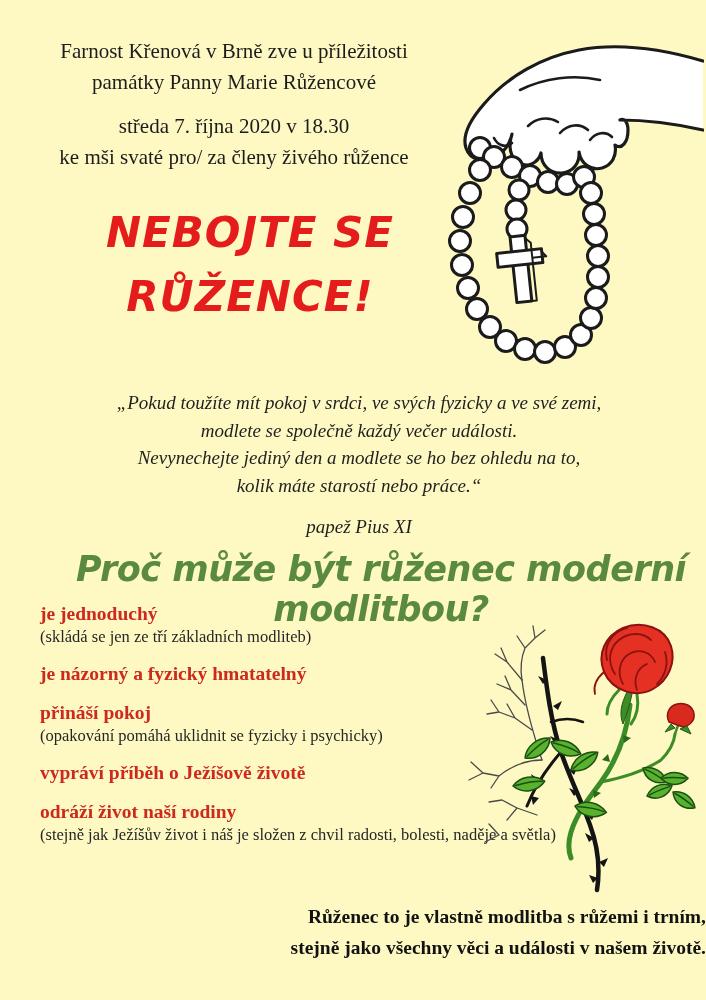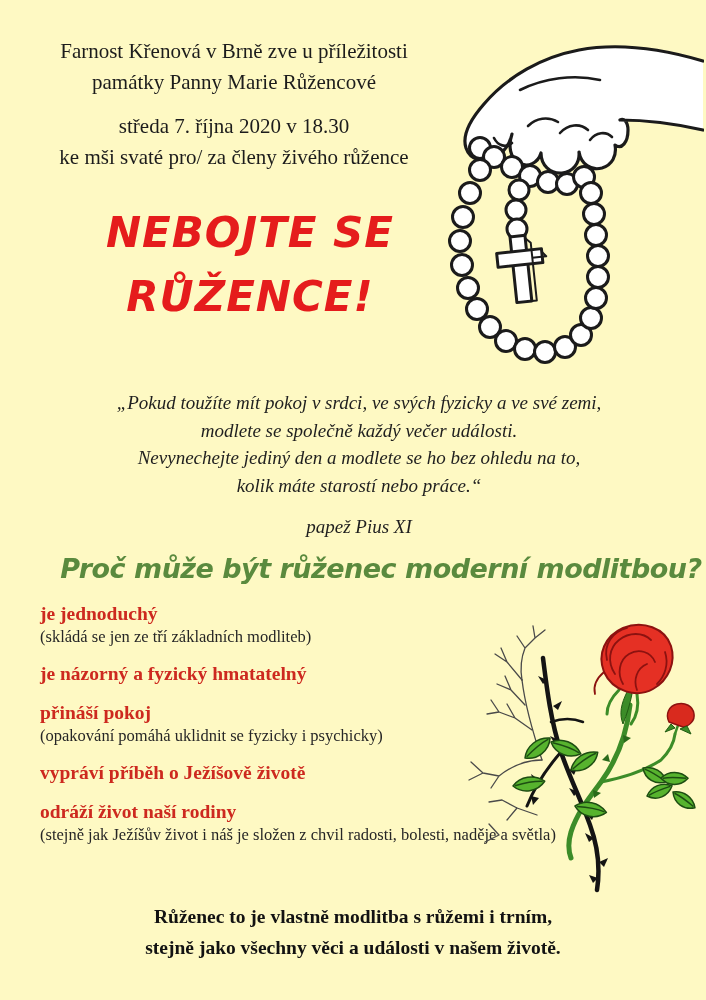--- a/index.html
+++ b/index.html
@@ -24,36 +24,36 @@
   
   .quote{
     position:absolute;left:12px;top:389px;width:694px;text-align:center;
     font-style:italic;font-size:19px;line-height:27.5px;color:#1f1f1f;
   }
   .quote .attribution{margin-top:14px;font-size:19px;}
   
   .heading{
     position:absolute;left:56px;top:549px;width:650px;text-align:center;
     font-family:"DejaVu Sans","Liberation Sans",sans-serif;
-    font-style:italic;font-weight:bold;font-size:27px;line-height:40px;
+    font-style:italic;font-weight:bold;font-size:35px;line-height:40px;
     color:#5a8a3e;letter-spacing:-0.5px;
   }
   
   .reasons{position:absolute;left:40px;top:602px;width:560px;}
   .reason{margin-bottom:15px;}
   .reason-title{
     font-weight:bold;font-size:19.5px;line-height:24px;color:#cd291f;white-space:nowrap;
   }
   .reason-detail{
     font-size:16.5px;line-height:21px;color:#262626;white-space:nowrap;
   }
   .reason-detail:empty{display:none;}
   
   .footer{
-    position:absolute;left:0;top:901px;width:706px;text-align:center;
+    position:absolute;left:0;top:901px;width:706px;text-align:right;
     font-weight:bold;font-size:19.5px;line-height:31px;color:#121212;
   }
   
   .hand-illu{position:absolute;left:424px;top:30px;pointer-events:none;}
   .rose-illu{position:absolute;left:447px;top:610px;pointer-events:none;}
 </style>
 </head>
 <body>
 
 <div class="page">

